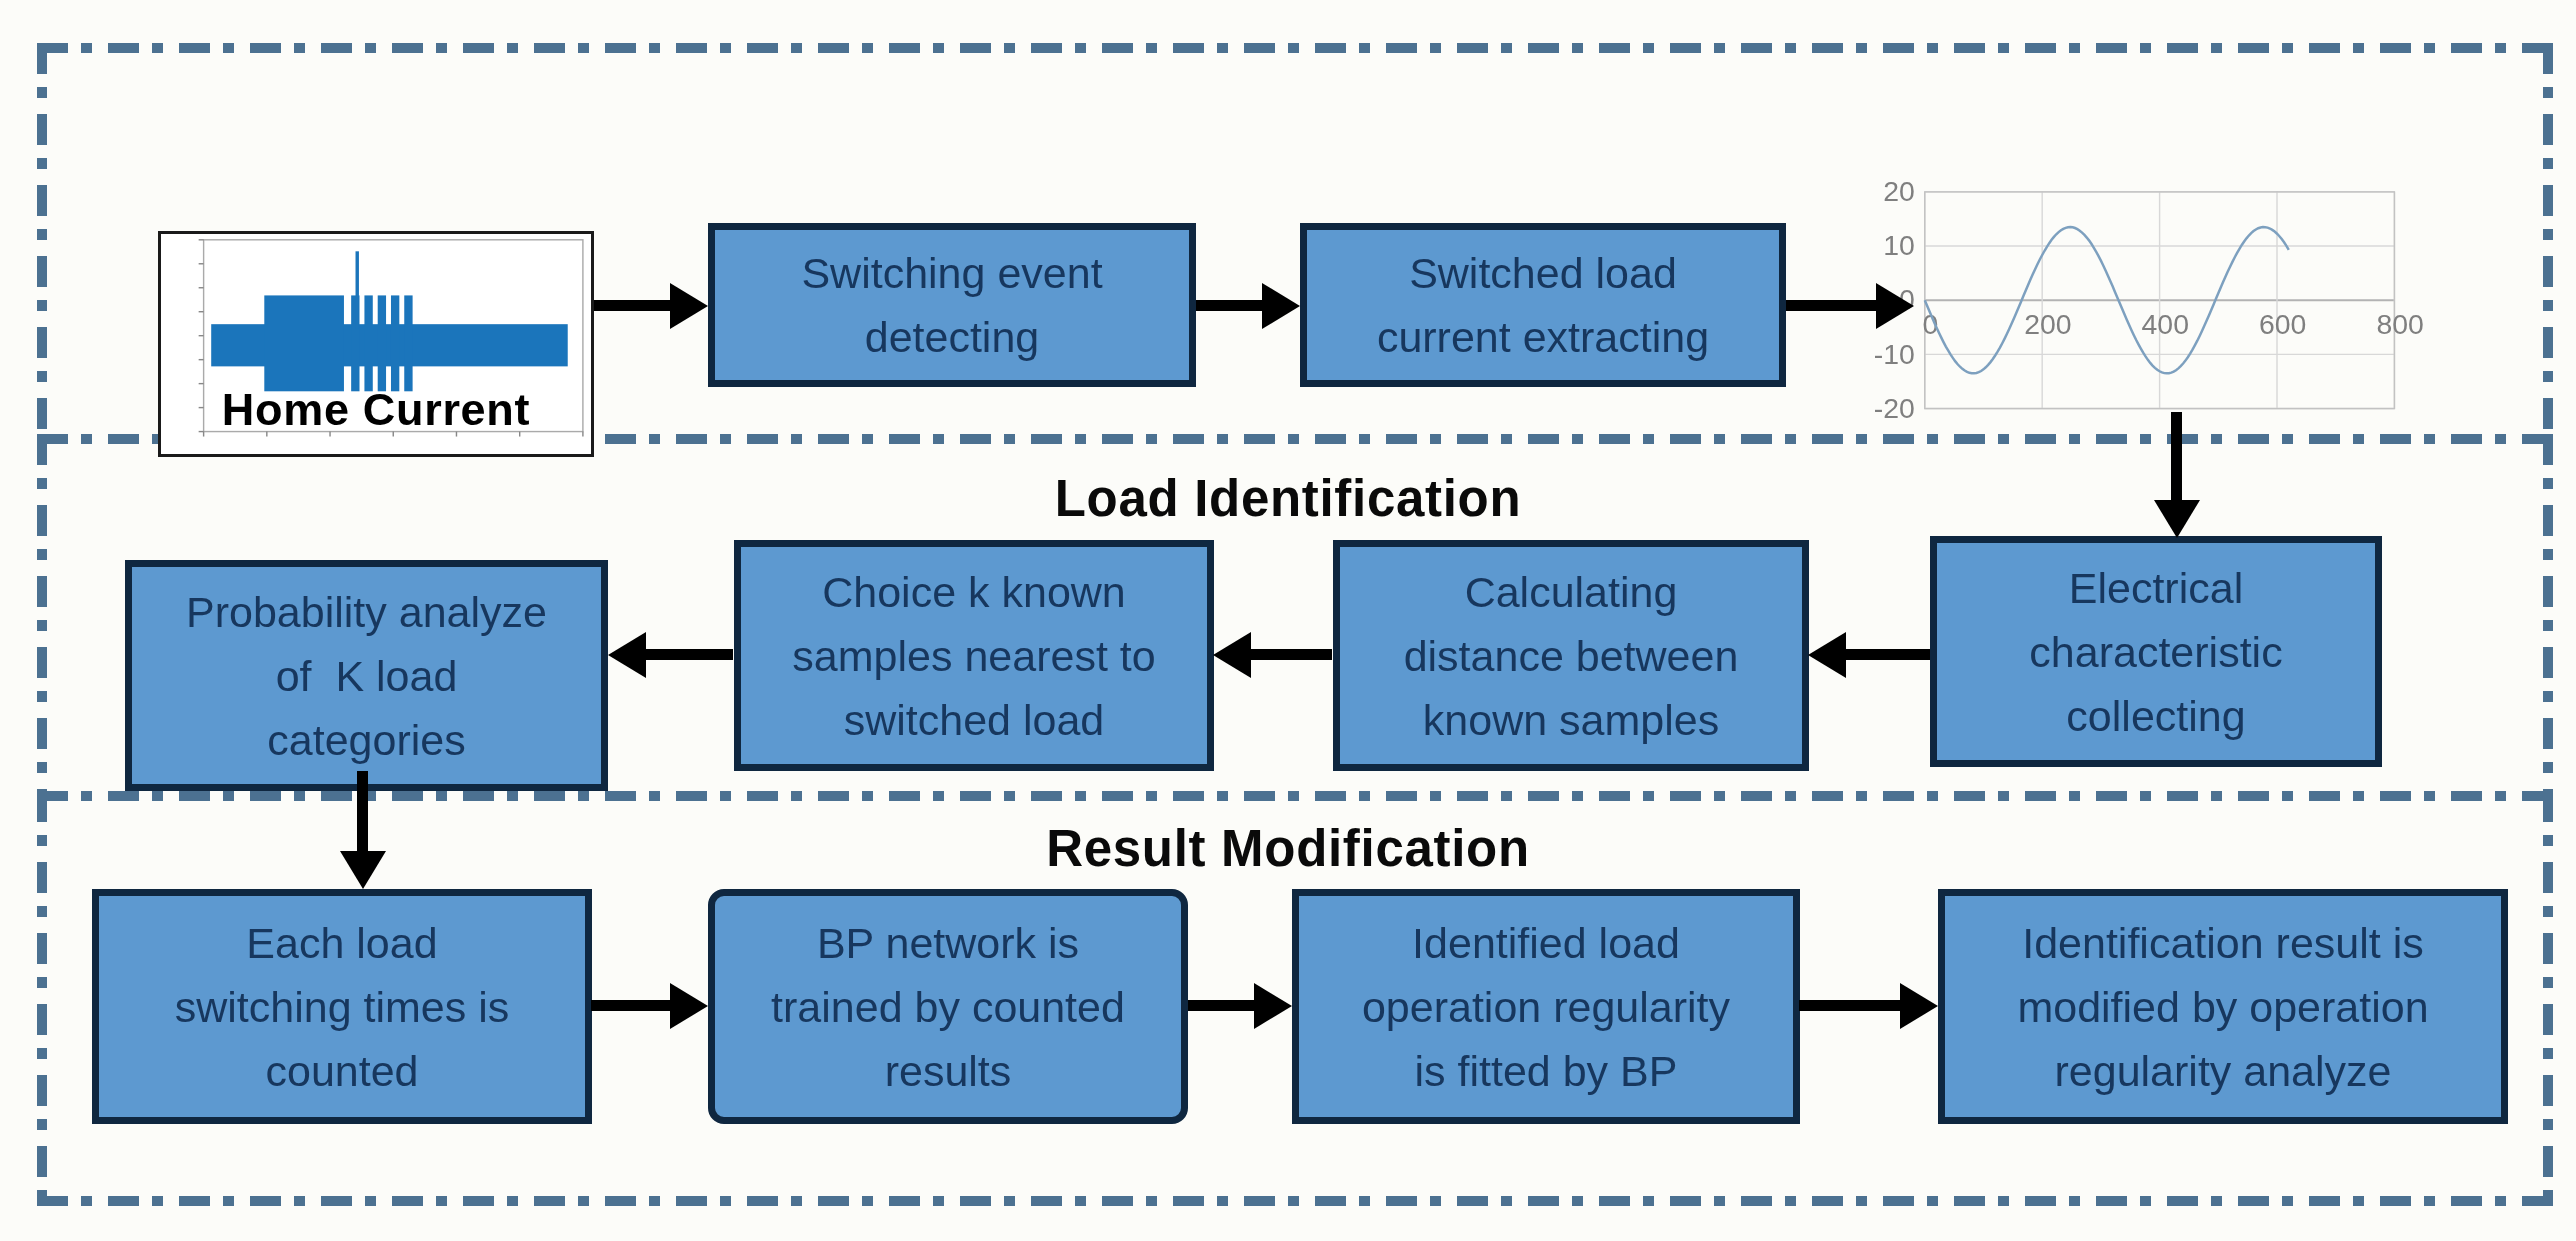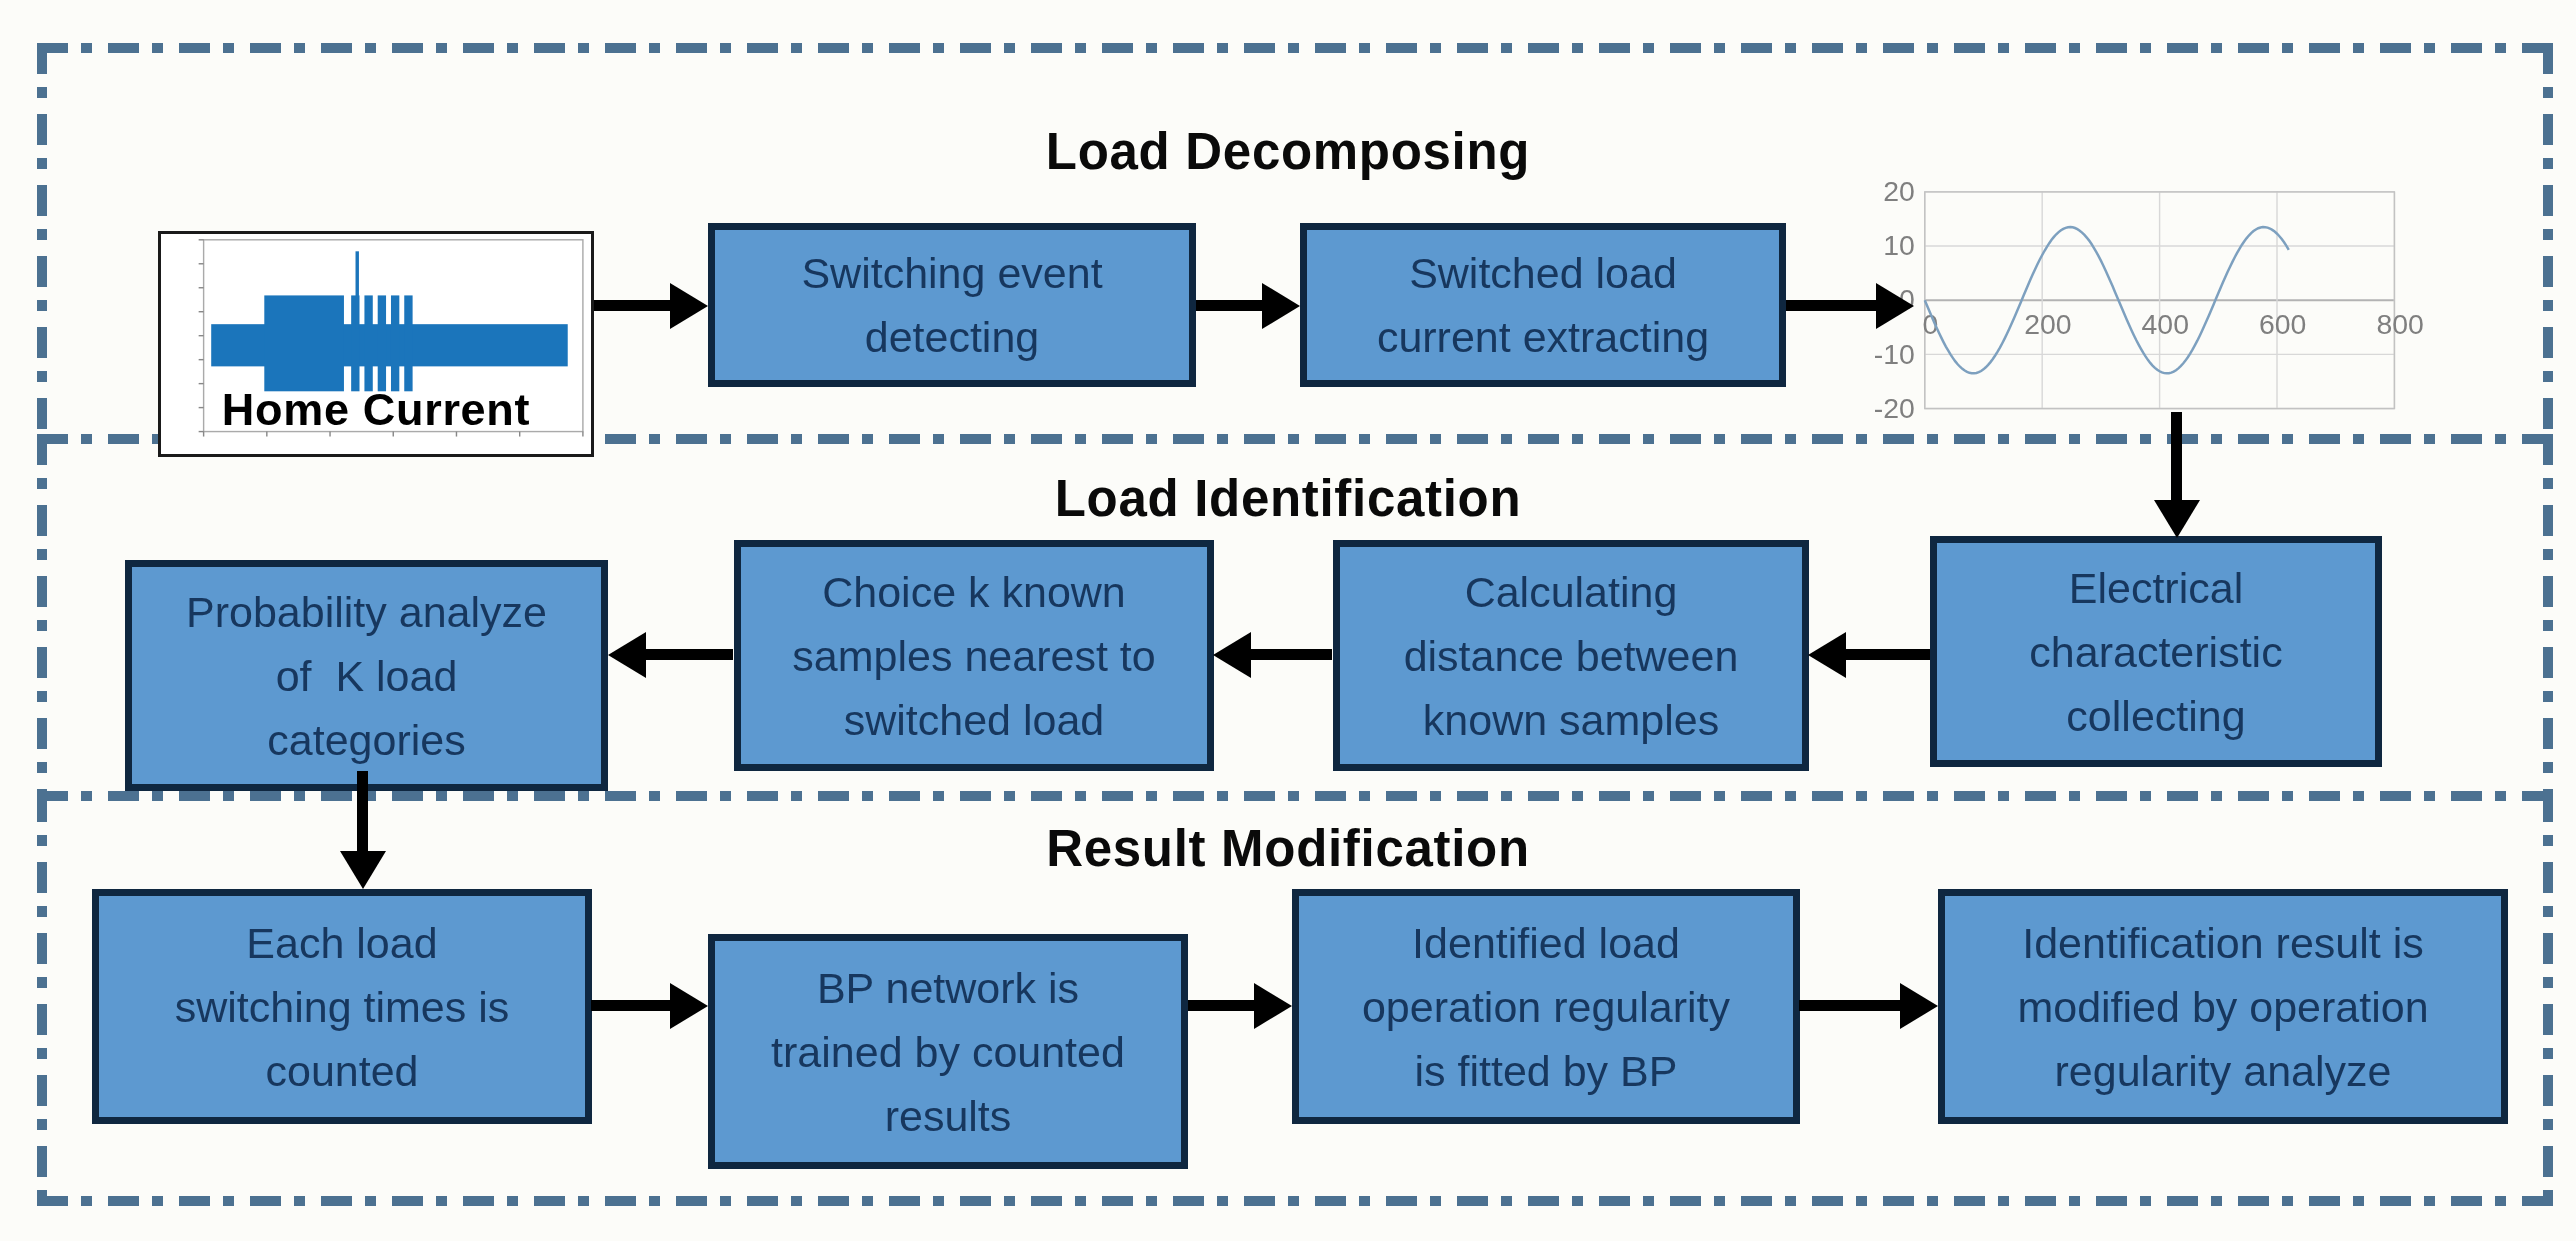--- a/index.html
+++ b/index.html
@@ -83,21 +83,20 @@
     <div class="dash-v" style="left:37px;top:434px;height:367px;"></div>
     <div class="dash-v" style="left:2543px;top:434px;height:367px;"></div>
   </div>
 
   <div>
     <div class="dash-h" style="left:37px;top:1196px;width:2516px;"></div>
     <div class="dash-v" style="left:37px;top:791px;height:415px;"></div>
     <div class="dash-v" style="left:2543px;top:791px;height:415px;"></div>
   </div>
 
-  <div class="section-title" style="top:122px;">Load Decomposing</div>
   <div class="section-title" style="top:469px;">Load Identification</div>
   <div class="section-title" style="top:819px;">Result Modification</div>
 
   <div id="home-fig">
     <svg id="home-wave-svg" width="429" height="219" viewBox="0 0 604 308">
         <rect x="60" y="8" width="534" height="270" fill="#ffffff" stroke="#aaaaaa" stroke-width="2"></rect>
         <line x1="53" y1="8" x2="60" y2="8" stroke="#888" stroke-width="2"></line>
         <line x1="53" y1="41.75" x2="60" y2="41.75" stroke="#888" stroke-width="2"></line>
         <line x1="53" y1="75.5" x2="60" y2="75.5" stroke="#888" stroke-width="2"></line>
         <line x1="53" y1="109.25" x2="60" y2="109.25" stroke="#888" stroke-width="2"></line>
@@ -164,21 +163,21 @@
   <div class="pbox" style="left:1333px;top:540px;width:476px;height:231px;">Calculating
 distance between
 known samples</div>
   <div class="pbox" style="left:1930px;top:536px;width:452px;height:231px;">Electrical
 characteristic
 collecting</div>
 
   <div class="pbox" style="left:92px;top:889px;width:500px;height:235px;">Each load
 switching times is
 counted</div>
-  <div class="pbox" style="left:708px;top:934px;width:480px;height:235px;">BP network is
+  <div class="pbox" style="left:708px;top:889px;width:480px;height:235px;border-radius:16px;">BP network is
 trained by counted
 results</div>
   <div class="pbox" style="left:1292px;top:889px;width:508px;height:235px;">Identified load
 operation regularity
 is fitted by BP</div>
   <div class="pbox" style="left:1938px;top:889px;width:570px;height:235px;">Identification result is
 modified by operation
 regularity analyze</div>
 
   <div class="arrow" style="left:594px;top:283px;width:114px;height:45px;">

